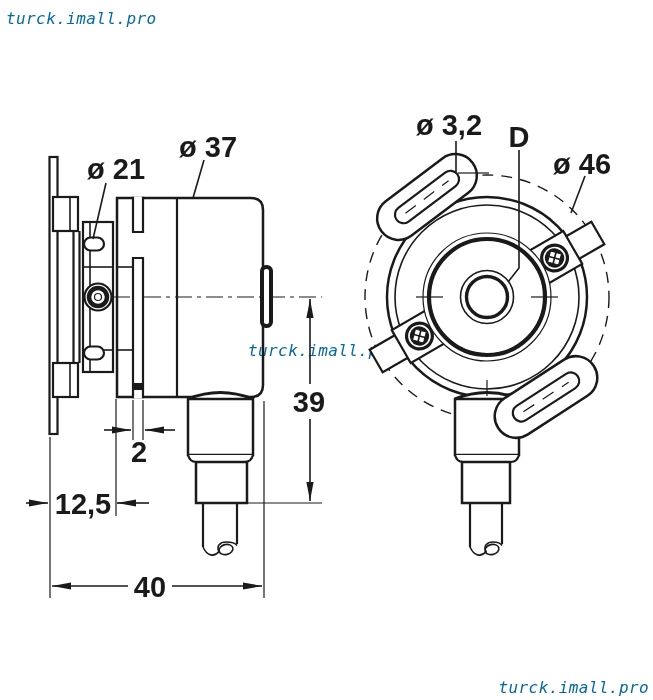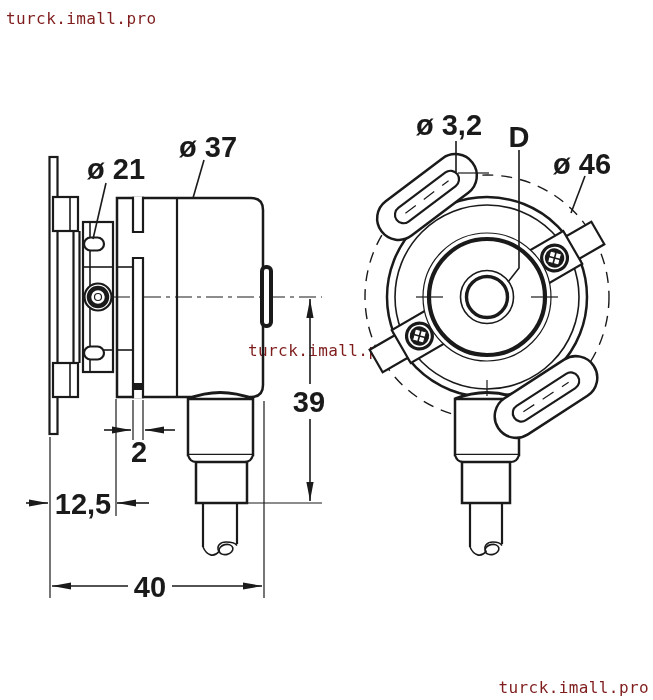--- a/index.html
+++ b/index.html
@@ -1,19 +1,19 @@
 <!DOCTYPE html>
 <html><head>
 <meta charset="utf-8">
 <style>
   html,body{margin:0;padding:0;background:#ffffff;}
   #canvas{position:relative;width:653px;height:700px;background:#ffffff;overflow:hidden;
           font-family:"Liberation Sans",sans-serif;}
   .wm{position:absolute;font-family:"DejaVu Sans Mono",monospace;font-size:16px;
-      color:#7f1d1d;letter-spacing:.4px;white-space:nowrap;z-index:0;}
+      color:#0369a1;letter-spacing:.4px;white-space:nowrap;z-index:0;font-style:italic;}
   #wm-tl{left:6px;top:9px;}
   #wm-c{left:248px;top:341px;}
   #wm-br{right:4px;top:678px;}
   svg{position:absolute;left:0;top:0;z-index:1;}
   .ln{stroke:#1a1a1a;fill:none;stroke-linecap:butt;}
   .w30{stroke-width:3;}
   .w25{stroke-width:2.5;}
   .w22{stroke-width:2.2;}
   .w16{stroke-width:1.6;}
   .w12{stroke-width:1.2;}

